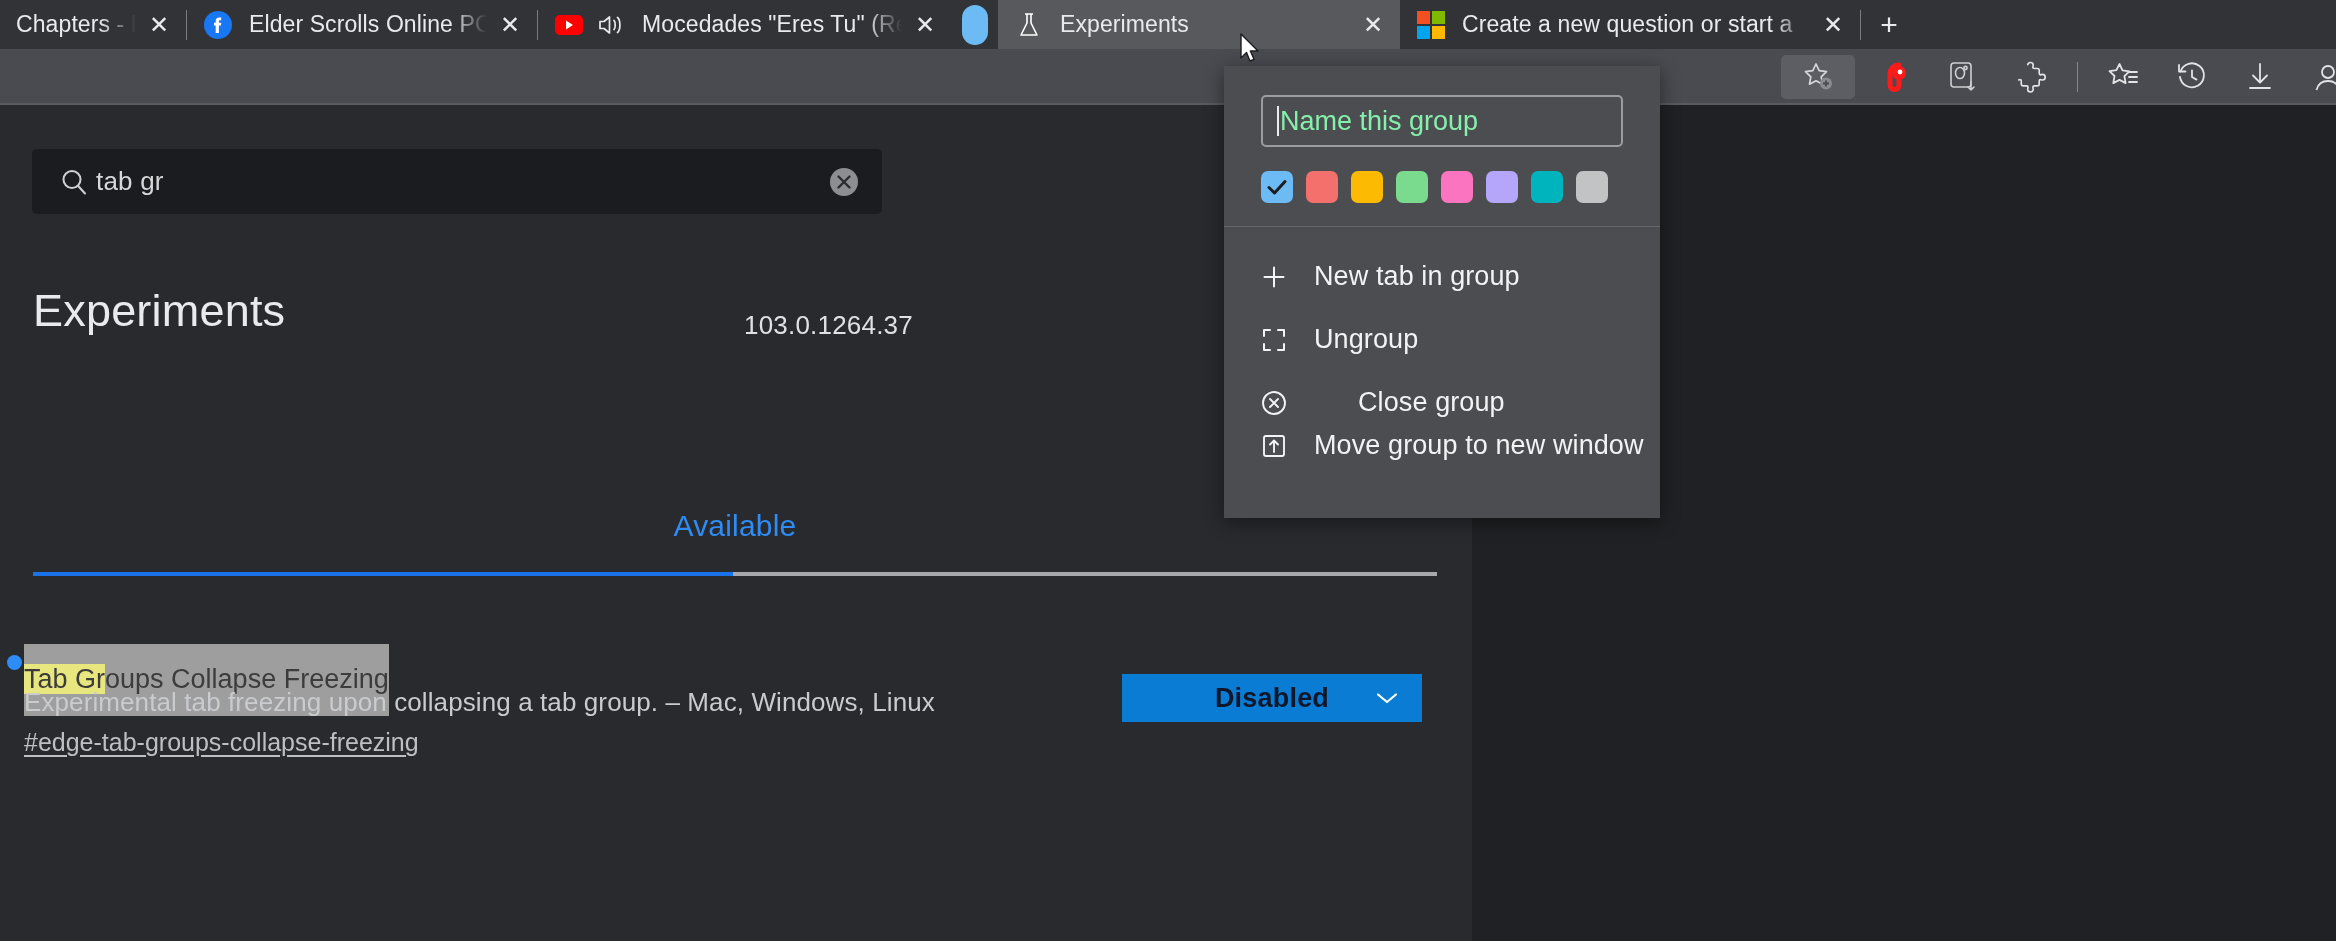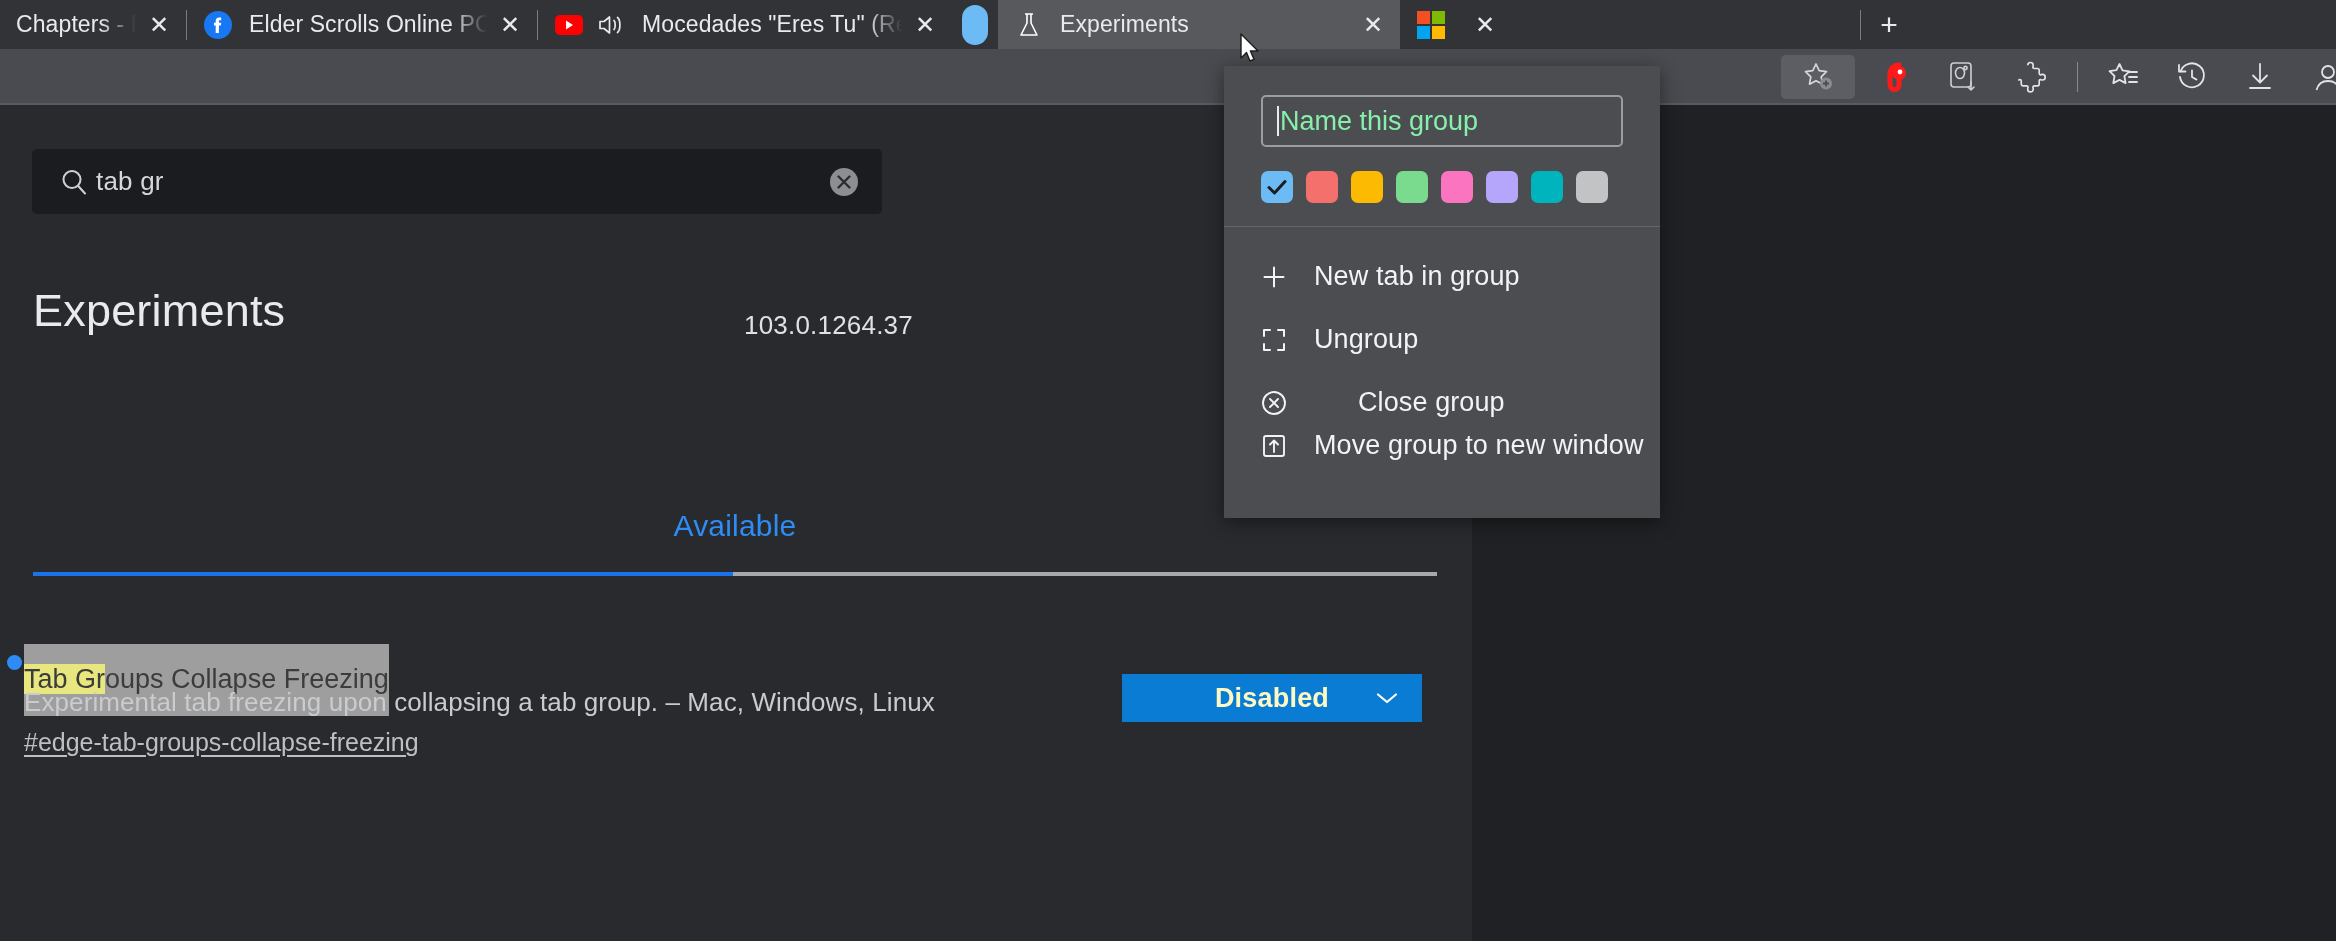--- a/index.html
+++ b/index.html
@@ -175,21 +175,21 @@
   .exp-anchor {
     position: absolute; left: 24px; top: 93px;
     color: #bdbfc2; font-size: 25px; text-decoration: underline;
     text-underline-offset: 4px;
   }
   .exp-select {
     position: absolute; left: 1122px; top: 39px;
     width: 300px; height: 48px;
     background: #0a7cd4;
     display: flex; align-items: center; justify-content: center;
-    color: #fef9c3; font-size: 27px; font-weight: 600;
+    color: #0f172a; font-size: 27px; font-weight: 600;
     letter-spacing: .2px;
   }
   .exp-select .chev {
     position: absolute; right: 22px; top: 50%; transform: translateY(-50%);
   }
 
   
   .popup {
     position: absolute; left: 1224px; top: 66px;
     width: 436px; height: 452px;
@@ -296,20 +296,21 @@
 
     <div class="tab inactive" style="width:460px;">
       <span class="favicon">
         <svg width="28" height="28" viewBox="0 0 28 28">
             <rect x="0" y="0" width="13" height="13" fill="#f25022"></rect>
             <rect x="15" y="0" width="13" height="13" fill="#7fba00"></rect>
             <rect x="0" y="15" width="13" height="13" fill="#00a4ef"></rect>
             <rect x="15" y="15" width="13" height="13" fill="#ffb900"></rect>
           </svg>
       </span>
+      <span class="title">Create a new question or start a</span>
       <span class="tabclose">✕</span>
     </div>
     <div class="tabsep"></div>
 
     <div class="newtab-btn">+</div>
     <div class="strip-filler"></div>
   </div>
 
   <div class="toolbar">
 

